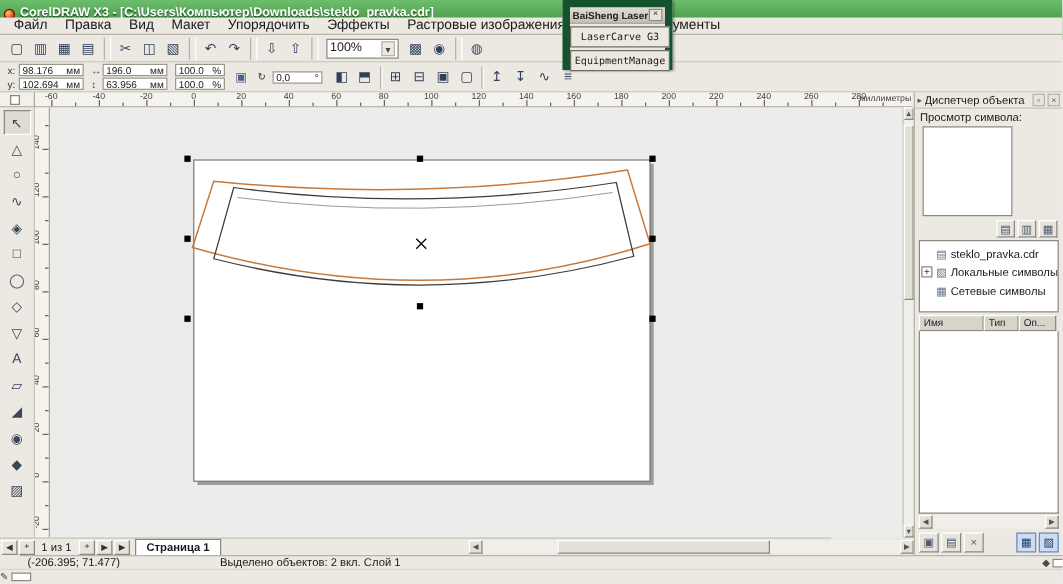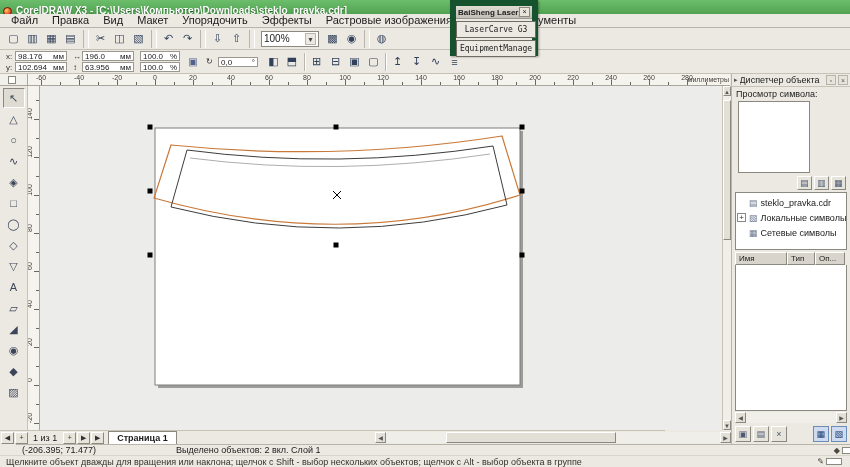--- a/index.html
+++ b/index.html
@@ -386,21 +386,20 @@
 
 <div class="abs status1">
   <span class="st-coords">(-206.395; 71.477)</span>
   <span class="st-sel">Выделено объектов: 2 вкл. Слой 1</span>
   <span class="indicator">
     <span class="ic">◆</span>
     <span class="swatch"></span>
   </span>
 </div>
 <div class="abs status2">
-  <span style="flex:1; padding-left:6px; white-space:nowrap; overflow:hidden;">Щелкните объект дважды для вращения или наклона; щелчок с Shift - выбор нескольких объектов; щелчок с Alt - выбор объекта в группе</span>
   <span class="indicator">
     <span class="ic">✎</span>
     <span class="swatch"></span>
   </span>
 </div>
 
 <div class="abs docker">
   <div class="dk-header">
     <span style="font-size:7px;color:#555;">▸</span>
     <span class="grow">Диспетчер объекта</span>

